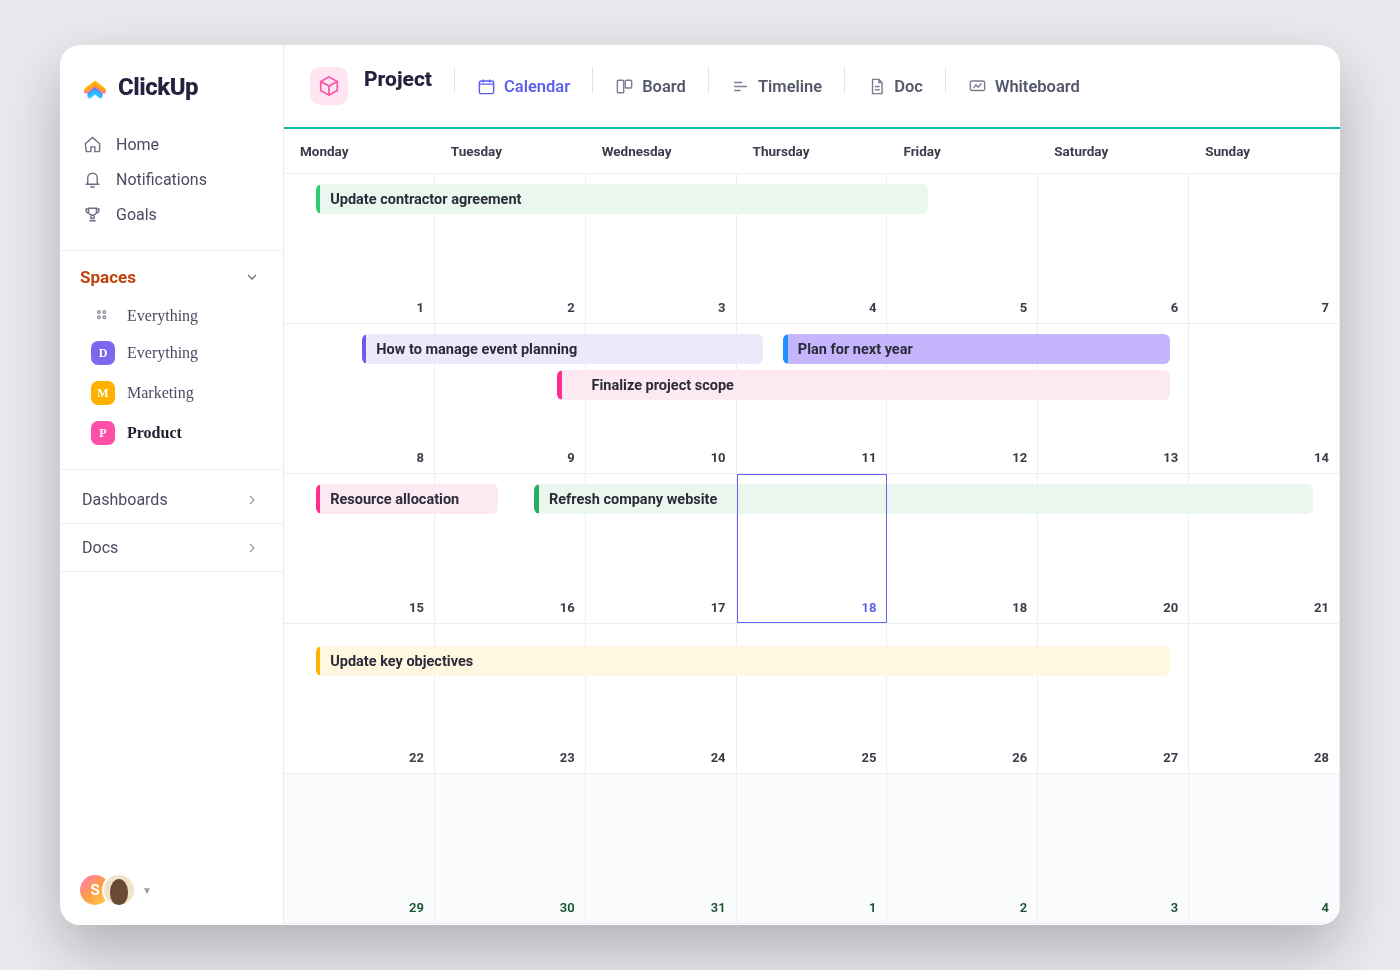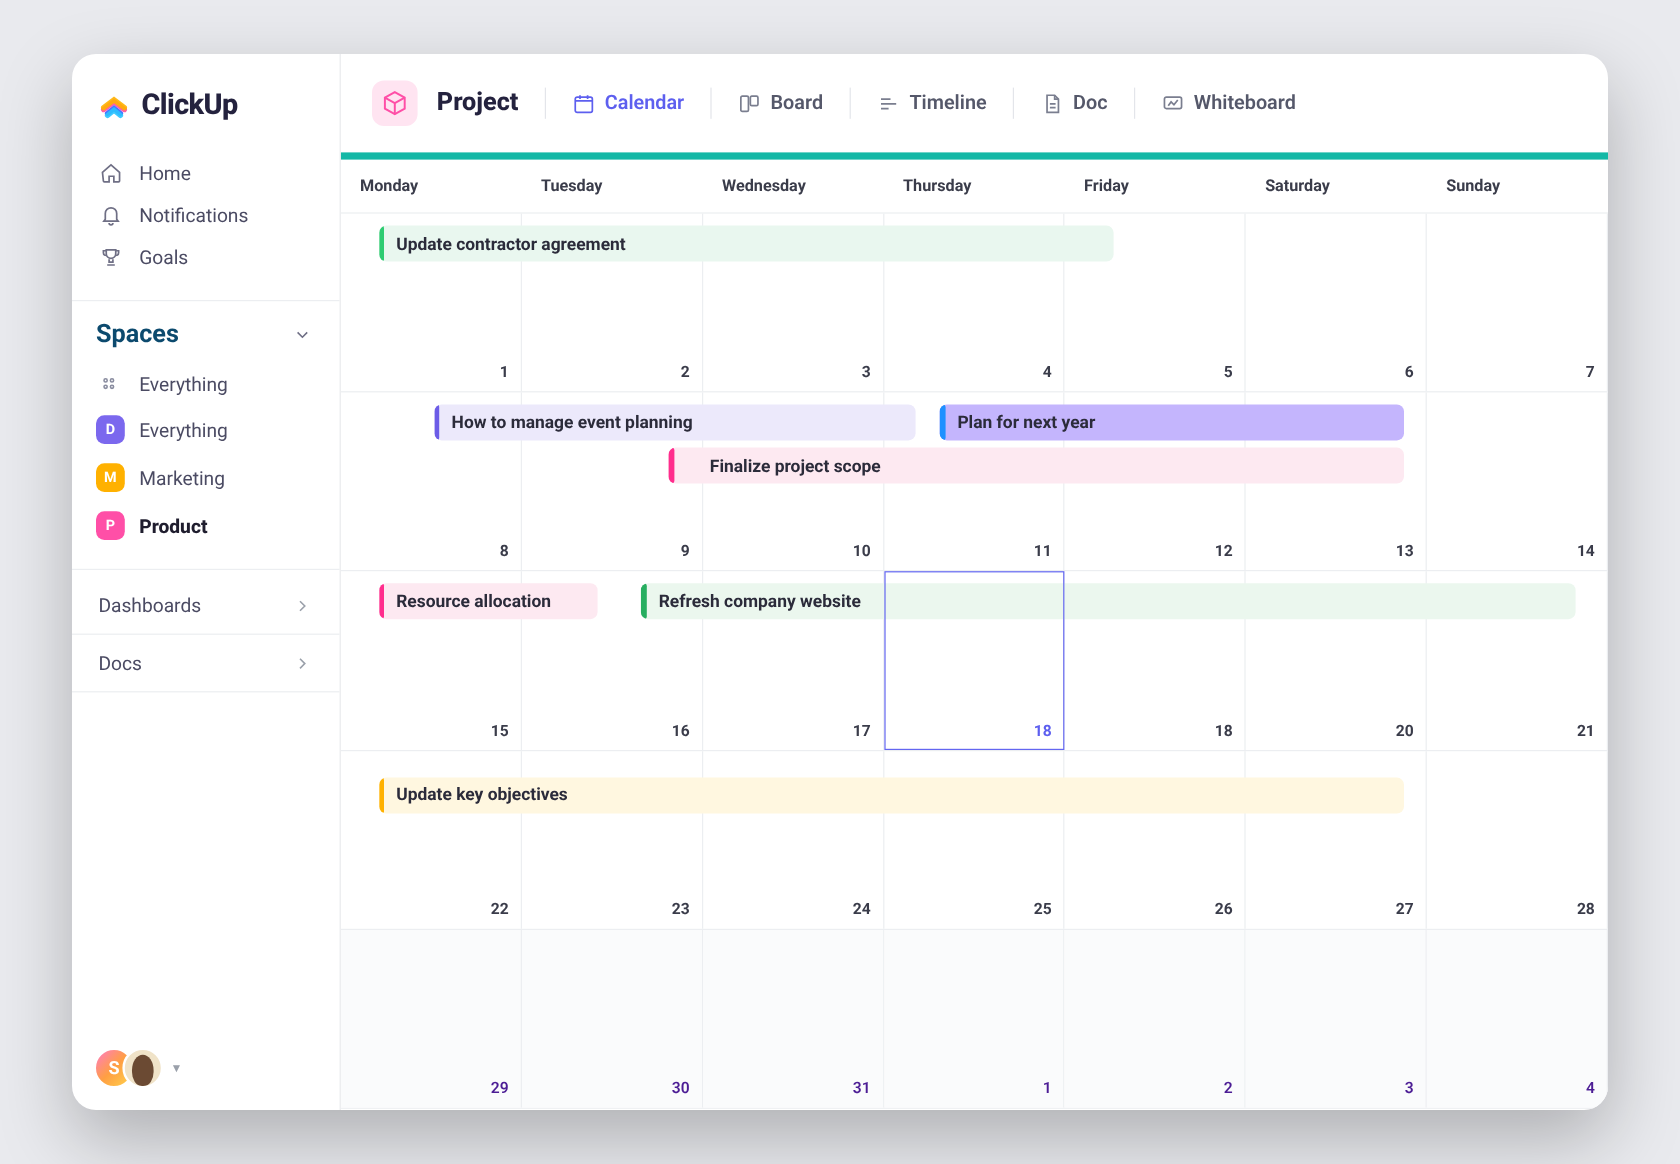--- a/index.html
+++ b/index.html
@@ -55,25 +55,25 @@
     font-size: 16px;
     cursor: pointer;
   }
   .nav-item .nav-icon { width: 20px; display:flex; align-items:center; justify-content:center; }
   .nav-item .nav-icon svg { stroke:#6f6f85; }
   .sidebar-hr { height:1px; background:#eceef1; margin: 0; }
 
   .section-head {
     display:flex; align-items:center; justify-content:space-between;
     padding: 16px 22px 12px 20px;
-    color:#0c4a6e; font-size:21px; font-weight:700;
+    color:#c2410c; font-size:17px; font-weight:700;
   }
   .chev { width:18px; height:18px; display:inline-flex; align-items:center; justify-content:center; }
 
-  .space-list { list-style:none; padding: 0 10px 16px 10px; }
+  .space-list { list-style:none; padding: 0 10px 16px 21px; font-family: Liberation Serif, serif; }
   .space-item {
     display:flex; align-items:center; gap:12px;
     padding:8px 10px; border-radius:8px; cursor:pointer;
     color:#4b4b63; font-size:16px;
   }
   .space-item.active { font-weight:800; color:#1f1d2e; }
   .ev-icon { width:24px; display:flex; justify-content:center; }
   .space-chip {
     width:24px; height:24px; border-radius:7px;
     display:flex; align-items:center; justify-content:center;
@@ -101,22 +101,22 @@
   .av-photo { background:#f0e3c8; position:relative; overflow:hidden; }
   .av-photo::before{
     content:""; position:absolute; inset:4px 6px 0 6px;
     background:#6b4a33; border-radius:50% 50% 45% 45%;
   }
   .av-caret { margin-left:6px; color:#9aa0aa; font-size:10px; }
 
   
   .main { flex:1; display:flex; flex-direction:column; min-width:0; }
   .header {
-    display:flex; align-items:center; gap:6px;
-    padding: 22px 26px; border-bottom:6px solid #14b8a6;
+    display:flex; gap:6px;
+    padding: 22px 26px; border-bottom:2px solid #14b8a6;
   }
   .proj-chip {
     width:38px; height:38px; border-radius:10px;
     background:#ffe4f1; display:flex; align-items:center; justify-content:center;
   }
   .proj-title { font-size:21px; font-weight:800; color:#24223e; margin-left:10px; margin-right:10px;}
   .vsep { width:1px; height:26px; background:#e3e5ea; margin:0 6px; }
   .view-tab {
     display:flex; align-items:center; gap:8px;
     padding:6px 10px; border-radius:8px;
@@ -141,21 +141,21 @@
     display:grid; grid-template-columns: repeat(7, 1fr);
     border-bottom:1px solid #eceef1;
   }
   .cal-row.faded .cell { background:#fafbfc; }
   .cell { position:relative; border-right:1px solid #eceef1; }
   .cell:last-child { border-right:none; }
   .daynum {
     position:absolute; right:10px; bottom:8px;
     font-size:13px; font-weight:700; color:#3a3c4a;
   }
-  .cal-row.faded .daynum { color:#4c1d95; font-weight:600; }
+  .cal-row.faded .daynum { color:#14532d; font-weight:600; }
   .today-box {
     position:absolute; top:0; left:calc(100%/7*3); width:calc(100%/7); height:100%;
     border:1.6px solid #6366f1; pointer-events:none;
   }
   .today-num { color:#5d5fef !important; }
 
   
   .ev-layer { position:absolute; inset:0; pointer-events:none; }
   .event {
     position:absolute; height:30px; border-radius:6px;

